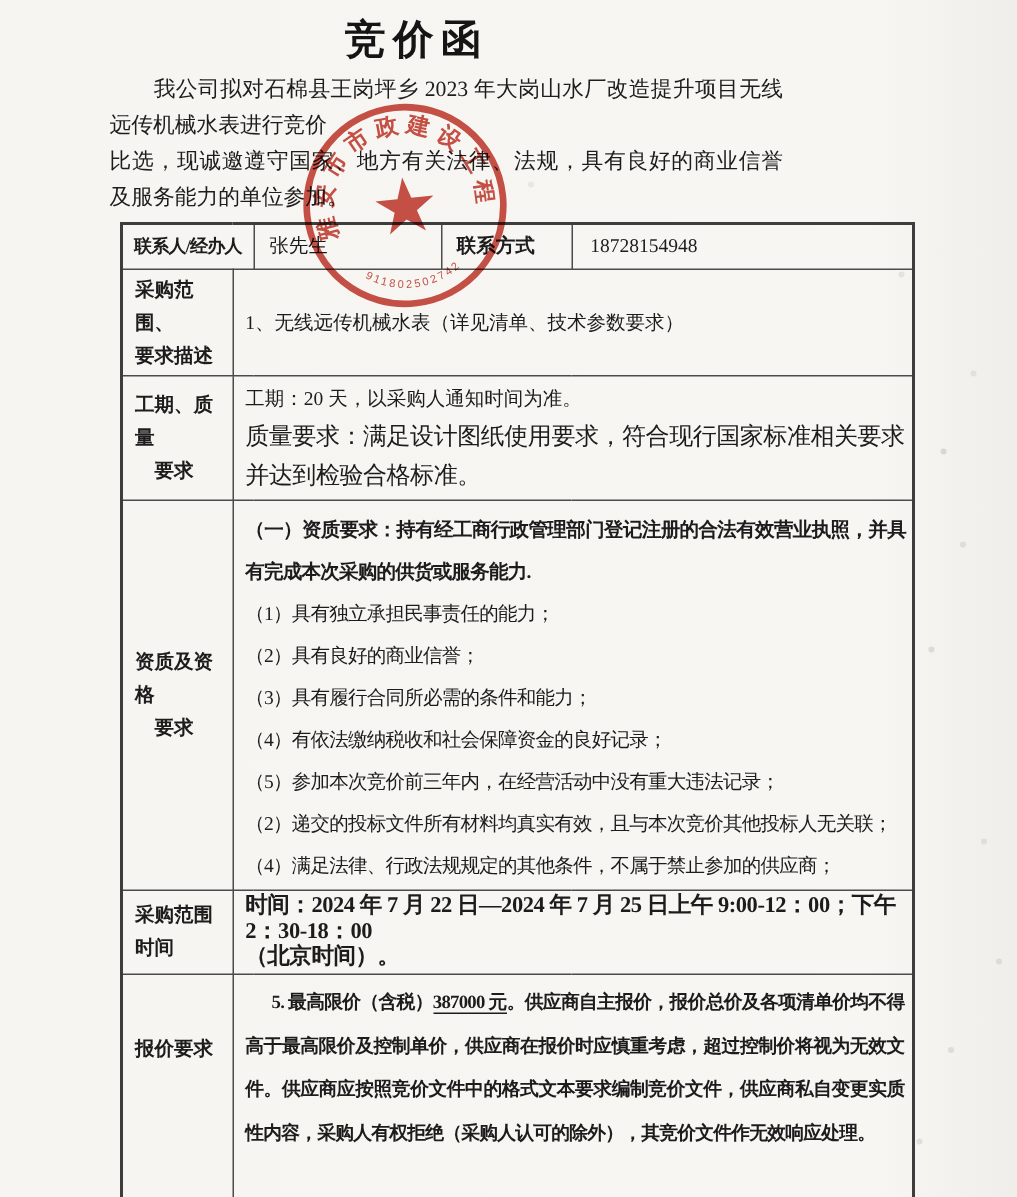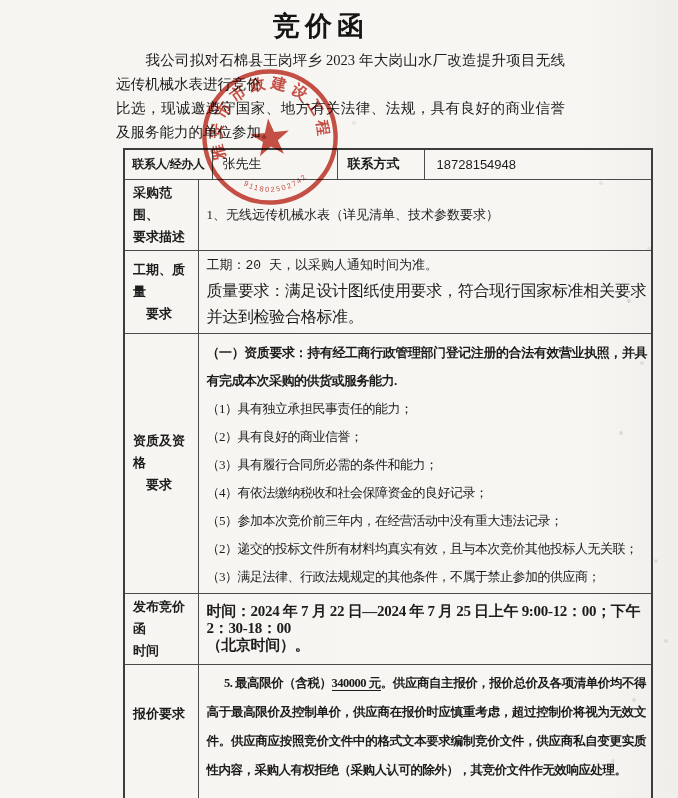--- a/index.html
+++ b/index.html
@@ -3,21 +3,21 @@
 <meta charset="utf-8">
 <style>
   html,body{margin:0;padding:0;}
   body{
     width:678px;height:798px;overflow:hidden;position:relative;
     background:linear-gradient(90deg,#f6f5f1 0%,#f7f6f3 86%,#efeeea 100%);
     font-family:"Liberation Serif",serif;
     color:#1b1b1b;
     -webkit-font-smoothing:antialiased;
   }
-  .page{position:relative;width:556px;height:798px;padding-left:43px;}
+  .page{position:relative;width:556px;height:798px;}
 
   .title{
     padding-top:9px;text-align:center;
     font-size:27px;font-weight:700;letter-spacing:5px;line-height:34px;
     color:#151515;
   }
   .intro{
     margin:5px 34px 0 73px;
     font-size:14.5px;line-height:24px;white-space:pre-line;
     text-align:justify;color:#1d1d1d;
@@ -37,23 +37,23 @@
   }
   table.doc{border:2px solid #3d3d3d;}
 
   .lbl{font-weight:700;white-space:pre-line;line-height:22px;padding-left:7px;}
   .inline-lbl{font-weight:700;}
   .r1 td,.r2 td{padding-left:9px;}
 
   .contact-label{font-weight:700;font-size:12px;padding-left:4px !important;letter-spacing:-0.5px;text-align:center;}
   .contact-name{padding-left:10px !important;}
   .contact-method{font-weight:700;padding-left:10px !important;}
-  .contact-phone{padding-left:12px !important;font-family:Liberation Sans, sans-serif;}
+  .contact-phone{padding-left:12px !important;font-family:Liberation Serif, serif;}
 
-  .sched-line{line-height:26px;font-family:Liberation Mono, monospace;}
+  .sched-line{line-height:26px;}
   .sched-line.condensed{font-size:16px;letter-spacing:-0.3px;}
 
   .qual-cell{vertical-align:top !important;padding-top:5px !important;padding-right:4px !important;}
   .qual-intro{font-weight:700;line-height:28px;letter-spacing:-0.5px;text-align:justify;}
   .qual-item{line-height:28px;letter-spacing:-0.5px;}
 
   .time-cell{font-weight:700;white-space:pre-line;line-height:17px;font-size:15px;letter-spacing:-0.3px;}
 
   .quote-label{vertical-align:top !important;padding-top:38px !important;}
   .quote-cell{
@@ -132,35 +132,35 @@
       <td class="lbl">资质及资格
 　要求</td>
       <td colspan="4" class="qual-cell">
         <div class="qual-intro">（一）资质要求：持有经工商行政管理部门登记注册的合法有效营业执照，并具有完成本次采购的供货或服务能力.</div>
         <div class="qual-item">（1）具有独立承担民事责任的能力；</div>
         <div class="qual-item">（2）具有良好的商业信誉；</div>
         <div class="qual-item">（3）具有履行合同所必需的条件和能力；</div>
         <div class="qual-item">（4）有依法缴纳税收和社会保障资金的良好记录；</div>
         <div class="qual-item">（5）参加本次竞价前三年内，在经营活动中没有重大违法记录；</div>
         <div class="qual-item">（2）递交的投标文件所有材料均真实有效，且与本次竞价其他投标人无关联；</div>
-        <div class="qual-item">（3）满足法律、行政法规规定的其他条件，不属于禁止参加的供应商；</div>
+        <div class="qual-item">（4）满足法律、行政法规规定的其他条件，不属于禁止参加的供应商；</div>
       </td>
     </tr>
 
     <tr style="height:37px">
-      <td class="lbl">发布竞价函
+      <td class="lbl">采购范围
 时间</td>
       <td colspan="4" class="time-cell">时间：2024 年 7 月 22 日—2024 年 7 月 25 日上午 9:00-12：00；下午 2：30-18：00
 （北京时间）。</td>
     </tr>
 
     <tr>
       <td class="lbl quote-label" style="height:210px">报价要求</td>
       <td colspan="4" class="quote-cell">
-        <p><span>5. 最高限价（含税）</span><span class="u">340000 元</span><span>。供应商自主报价，报价总价及各项清单价均不得高于最高限价及控制单价，供应商在报价时应慎重考虑，超过控制价将视为无效文件。供应商应按照竞价文件中的格式文本要求编制竞价文件，供应商私自变更实质性内容，采购人有权拒绝（采购人认可的除外），其竞价文件作无效响应处理。</span></p>
+        <p><span>5. 最高限价（含税）</span><span class="u">387000 元</span><span>。供应商自主报价，报价总价及各项清单价均不得高于最高限价及控制单价，供应商在报价时应慎重考虑，超过控制价将视为无效文件。供应商应按照竞价文件中的格式文本要求编制竞价文件，供应商私自变更实质性内容，采购人有权拒绝（采购人认可的除外），其竞价文件作无效响应处理。</span></p>
 
       </td>
     </tr>
   </tbody>
     </table>
 
   <svg class="stamp" viewBox="0 0 140 140">
     <circle cx="70" cy="70" r="62" fill="none" stroke="#c43a2e" stroke-width="4.2"></circle>
     <defs>
       <path id="sealTextArc" d="M 26.8,85.7 A 46,46 0 1,1 113.2,85.7" fill="none"></path>

